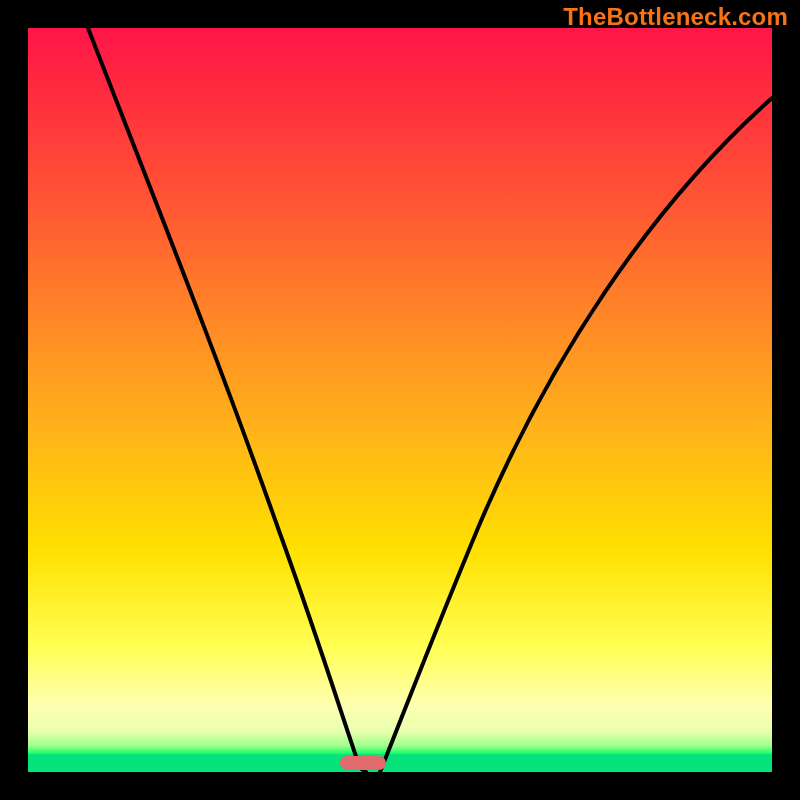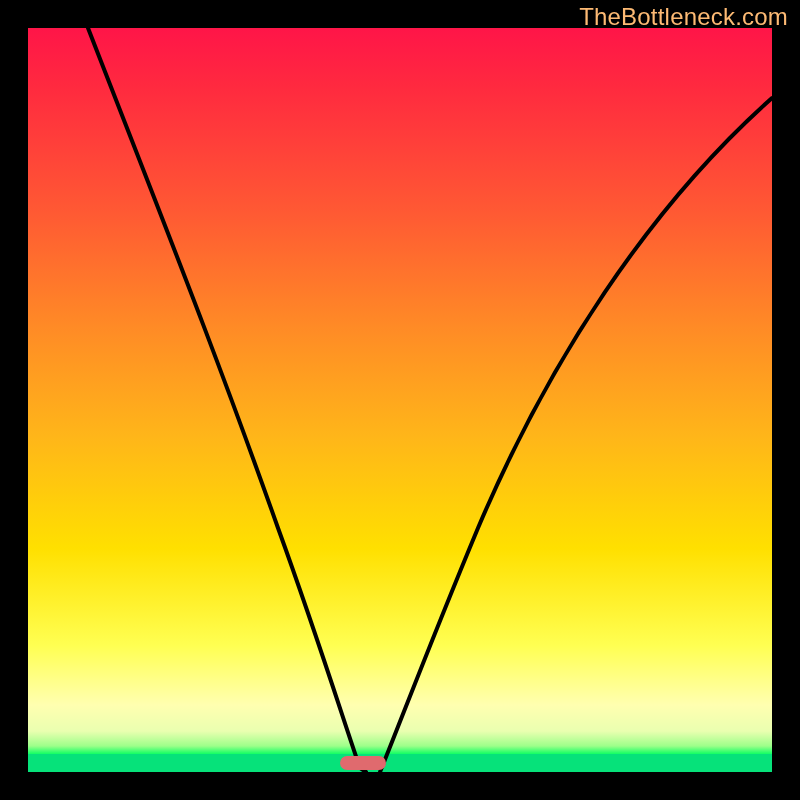--- a/index.html
+++ b/index.html
@@ -62,23 +62,23 @@
     left: 312px;
   }
   svg.curves {
     position: absolute;
     inset: 0;
   }
   .watermark {
     position: absolute;
     top: 3px;
     right: 12px;
-    color: #fdba74;
+    color: #f97316;
     font-size: 24px;
-    font-weight: 400;
+    font-weight: 700;
     letter-spacing: 0.2px;
   }
 </style>
 </head>
 <body>
 
 <div class="frame">
 
   <div class="watermark">TheBottleneck.com</div>
 

